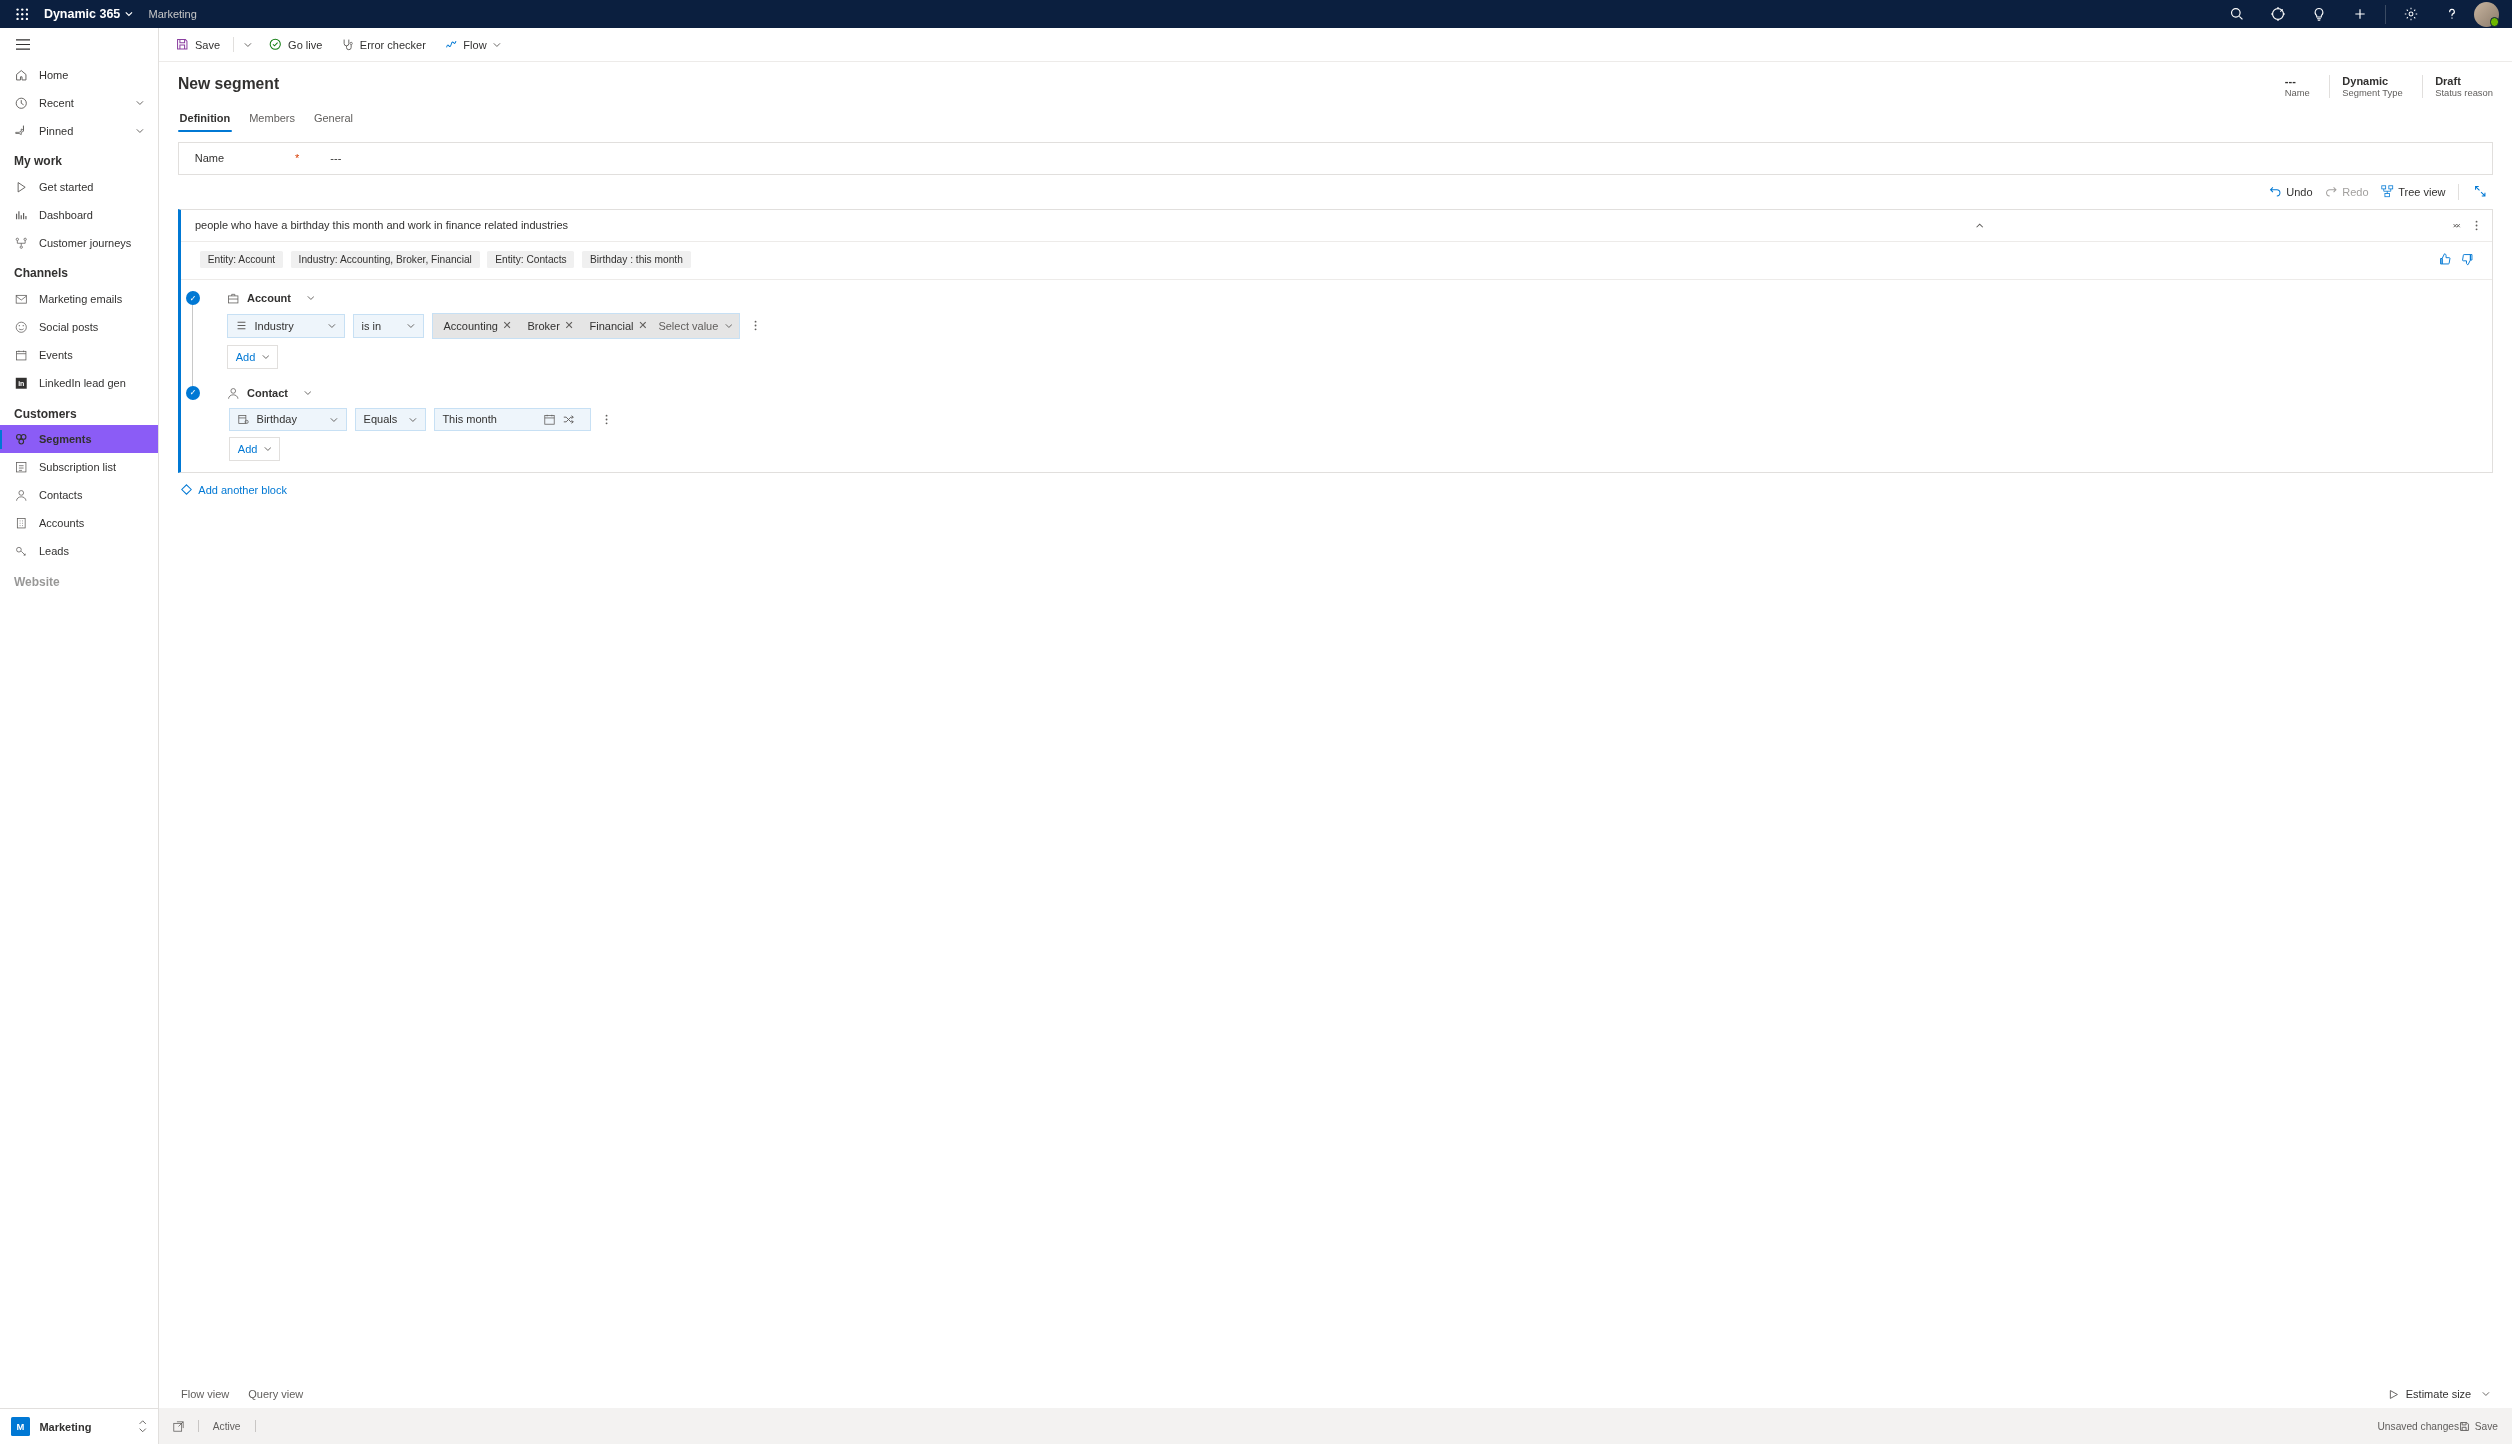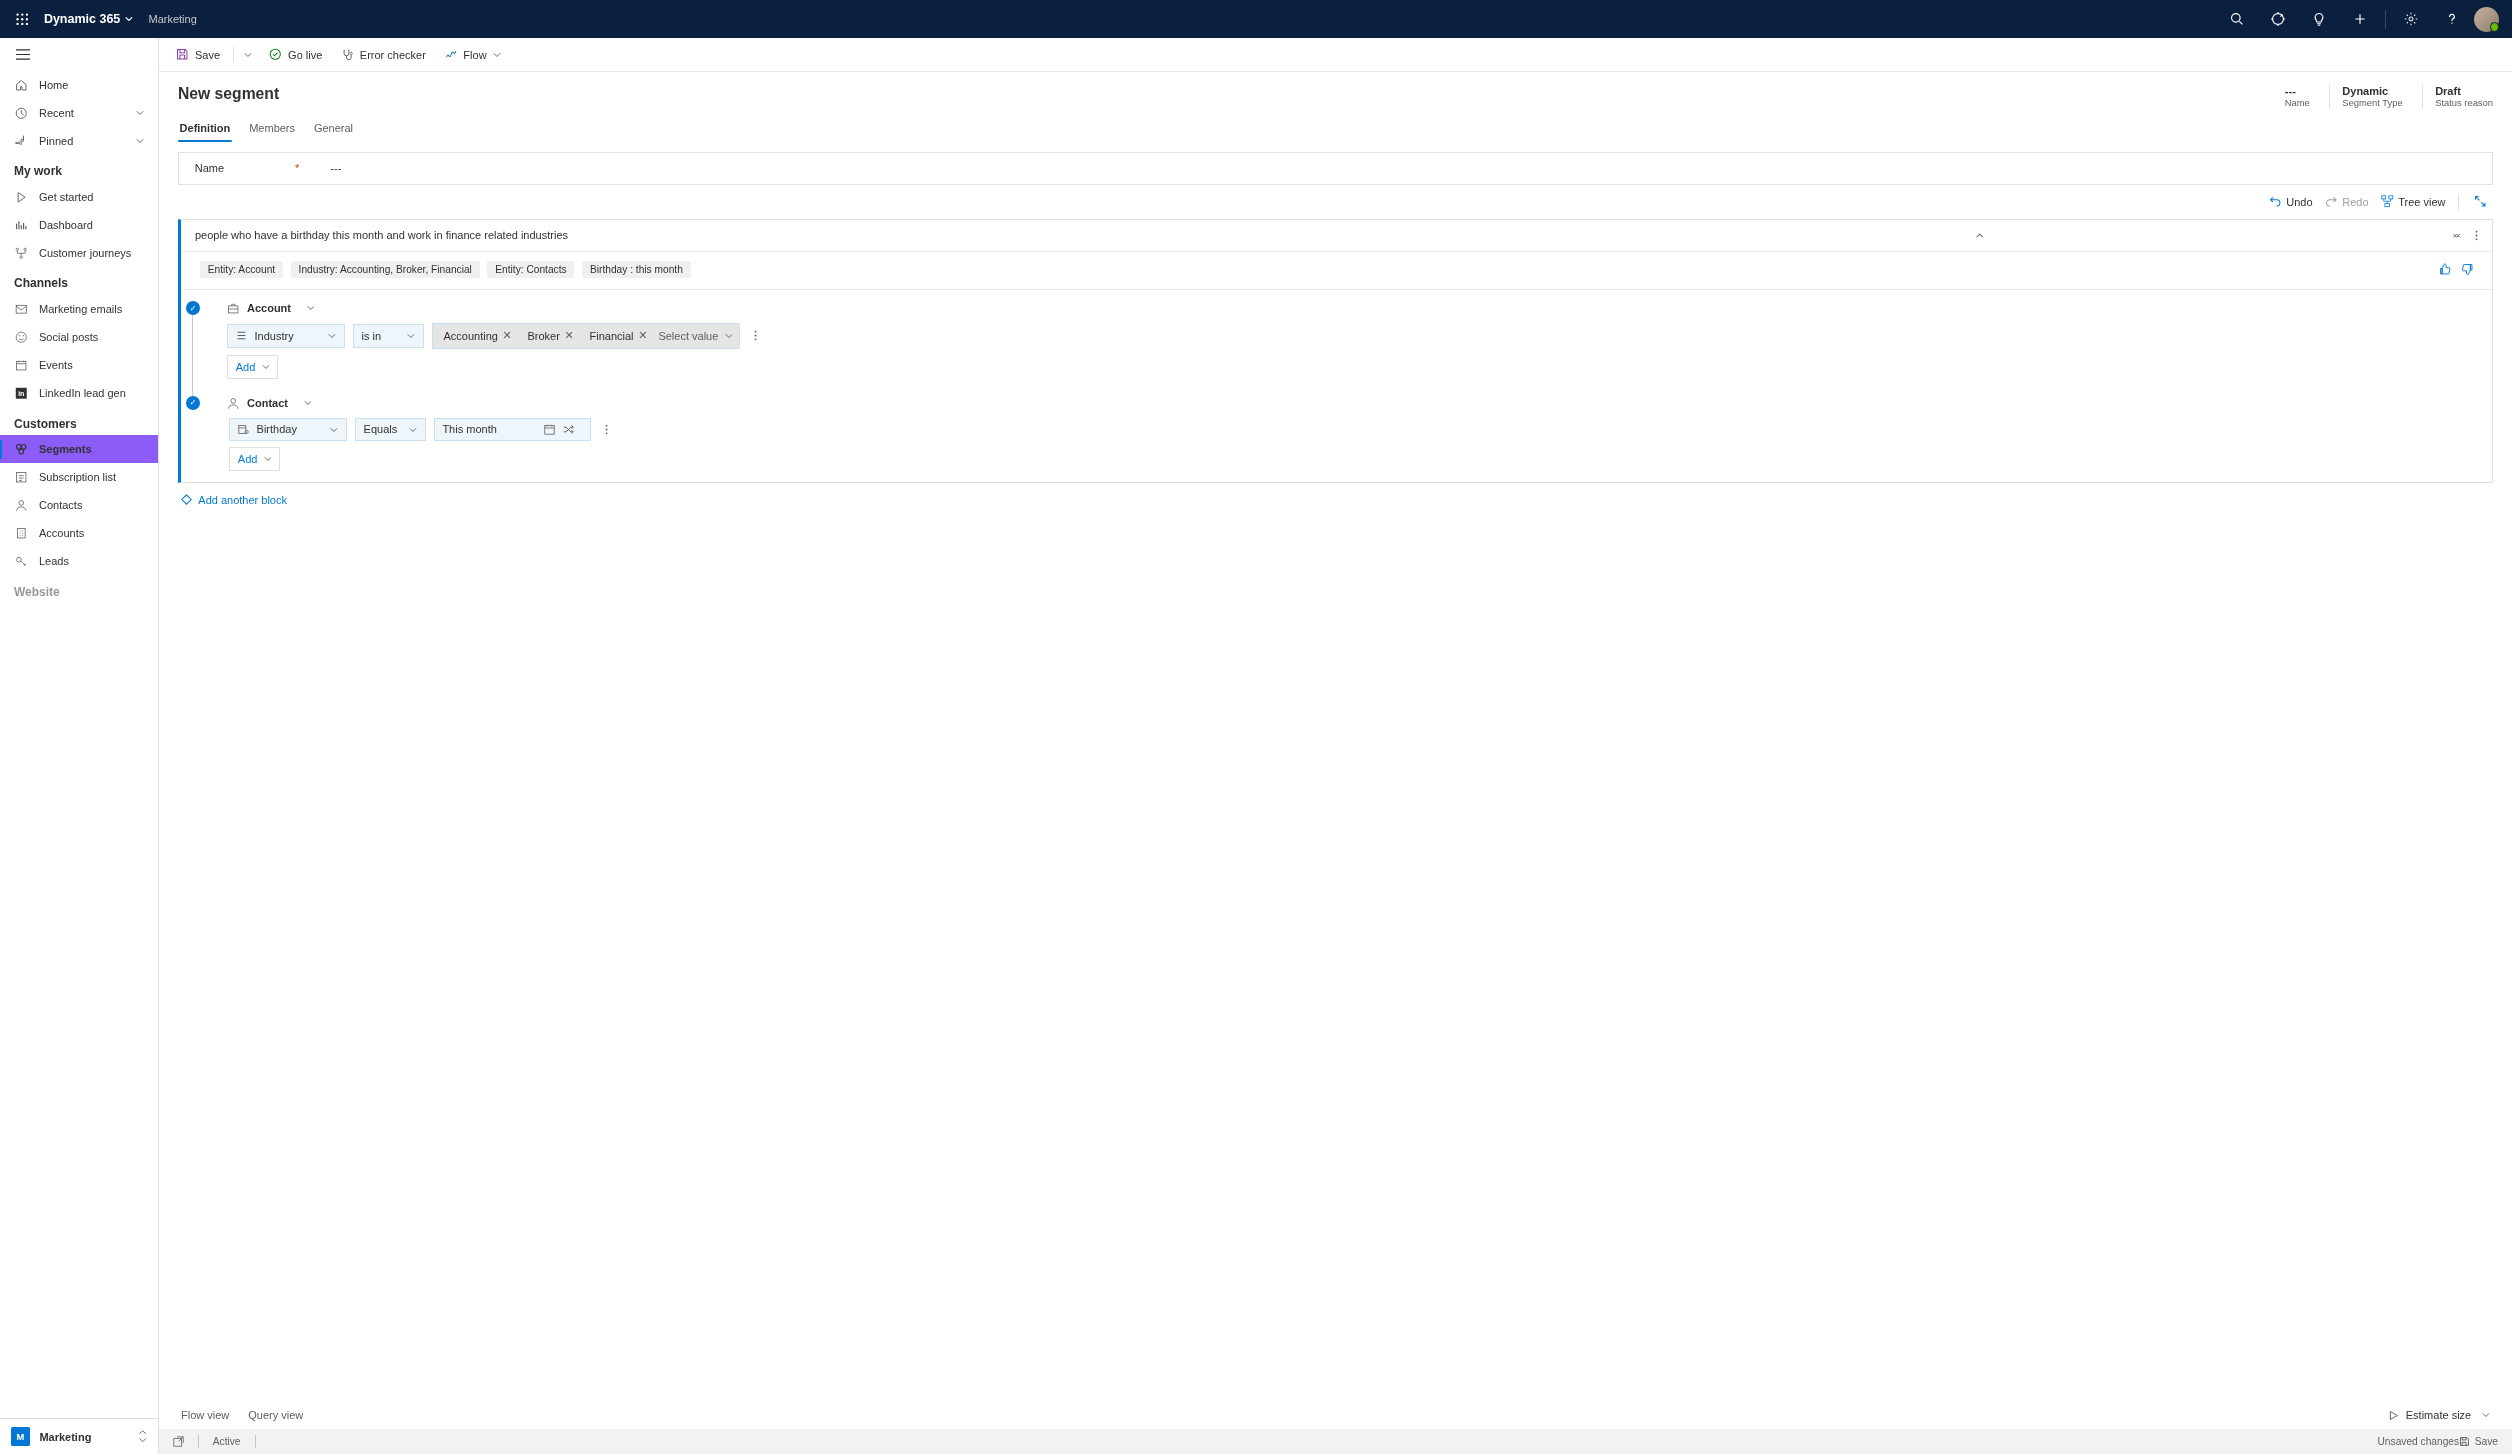--- a/index.html
+++ b/index.html
@@ -1,19 +1,19 @@
 <!DOCTYPE html>
 <html style="font-size:12.5px"><head>
   <meta charset="utf-8">
   <style>
     * { margin: 0; padding: 0; box-sizing: border-box; font-family: 'Segoe UI', Tahoma, Geneva, Verdana, sans-serif; }
     body { background: #fff; color: #323130; font-size: 11px; overflow: hidden; }
     
     
-    .top-header { background: #0b1f3f; color: #fff; height: 38px; display: flex; align-items: center; padding: 0 6.3px; }
+    .top-header { background: #0b1f3f; color: #fff; height: 28px; display: flex; align-items: center; padding: 0 6.3px; }
     .waffle { padding: 0 9.4px; cursor: pointer; }
     .app-name { font-size: 12.5px; font-weight: 600; padding: 0 6.3px; display: flex; align-items: center; gap: 4.7px; }
     .sub-app { font-size: 11px; font-weight: 400; margin-left: 9.4px; color: #c8c8c8; }
     .top-header-right { margin-left: auto; display: flex; align-items: center; gap: 3.1px; }
     .top-icon { width: 38px; height: 38px; display: flex; align-items: center; justify-content: center; cursor: pointer; }
     .top-divider { width: 0.8px; height: 19px; background: #3a4a62; margin: 0 3.1px; }
     .avatar { width: 25px; height: 25px; border-radius: 50%; background: linear-gradient(135deg, #c8b5a0, #8a7a6a); position: relative; margin-right: 6.3px; }
     .avatar::after { content: ''; position: absolute; bottom: 0; right: 0; width: 7.8px; height: 7.8px; background: #6bb700; border-radius: 50%; border: 1.6px solid #0b1f3f; }
     
     
@@ -105,21 +105,21 @@
     .time-line { margin-left: -3.1px; border-left: 1.6px solid #c8c8c8; padding-left: 0px; position: relative; }
 
     .add-block { padding: 11px 22px 0; color: #0078d4; display: flex; align-items: center; gap: 6.3px; cursor: pointer; }
     
     
     .view-tabs { margin-top: auto; padding: 7.8px 22px; display: flex; align-items: center; gap: 19px; border-top: 0.8px solid #fff; }
     .view-tab { color: #605e5c; cursor: pointer; }
     .view-right { margin-left: auto; display: flex; align-items: center; gap: 11px; }
     
     
-    .status-bar { height: 25px; background: #f3f2f1; display: flex; align-items: center; padding: 0 14px; gap: 14px; font-size: 10.2px; color: #605e5c; }
+    .status-bar { height: 36px; background: #f3f2f1; display: flex; align-items: center; padding: 0 14px; gap: 14px; font-size: 10.2px; color: #605e5c; }
     .status-right { margin-left: auto; display: flex; align-items: center; gap: 0; }
     .status-divider { width: 0.8px; height: 12.5px; background: #c8c6c4; }
     
     svg { display: block; }
 
     .content-scroll { flex:1; overflow-y:auto; display:flex; flex-direction:column; }
     .canvas-container { position:relative; flex:1; overflow:hidden; }
 
     .date-box { display:flex; align-items:center; background:#eef5fb; border:0.8px solid #c7e0f4; padding:4.7px 7.8px; gap:47px; min-width:157px;}
 

